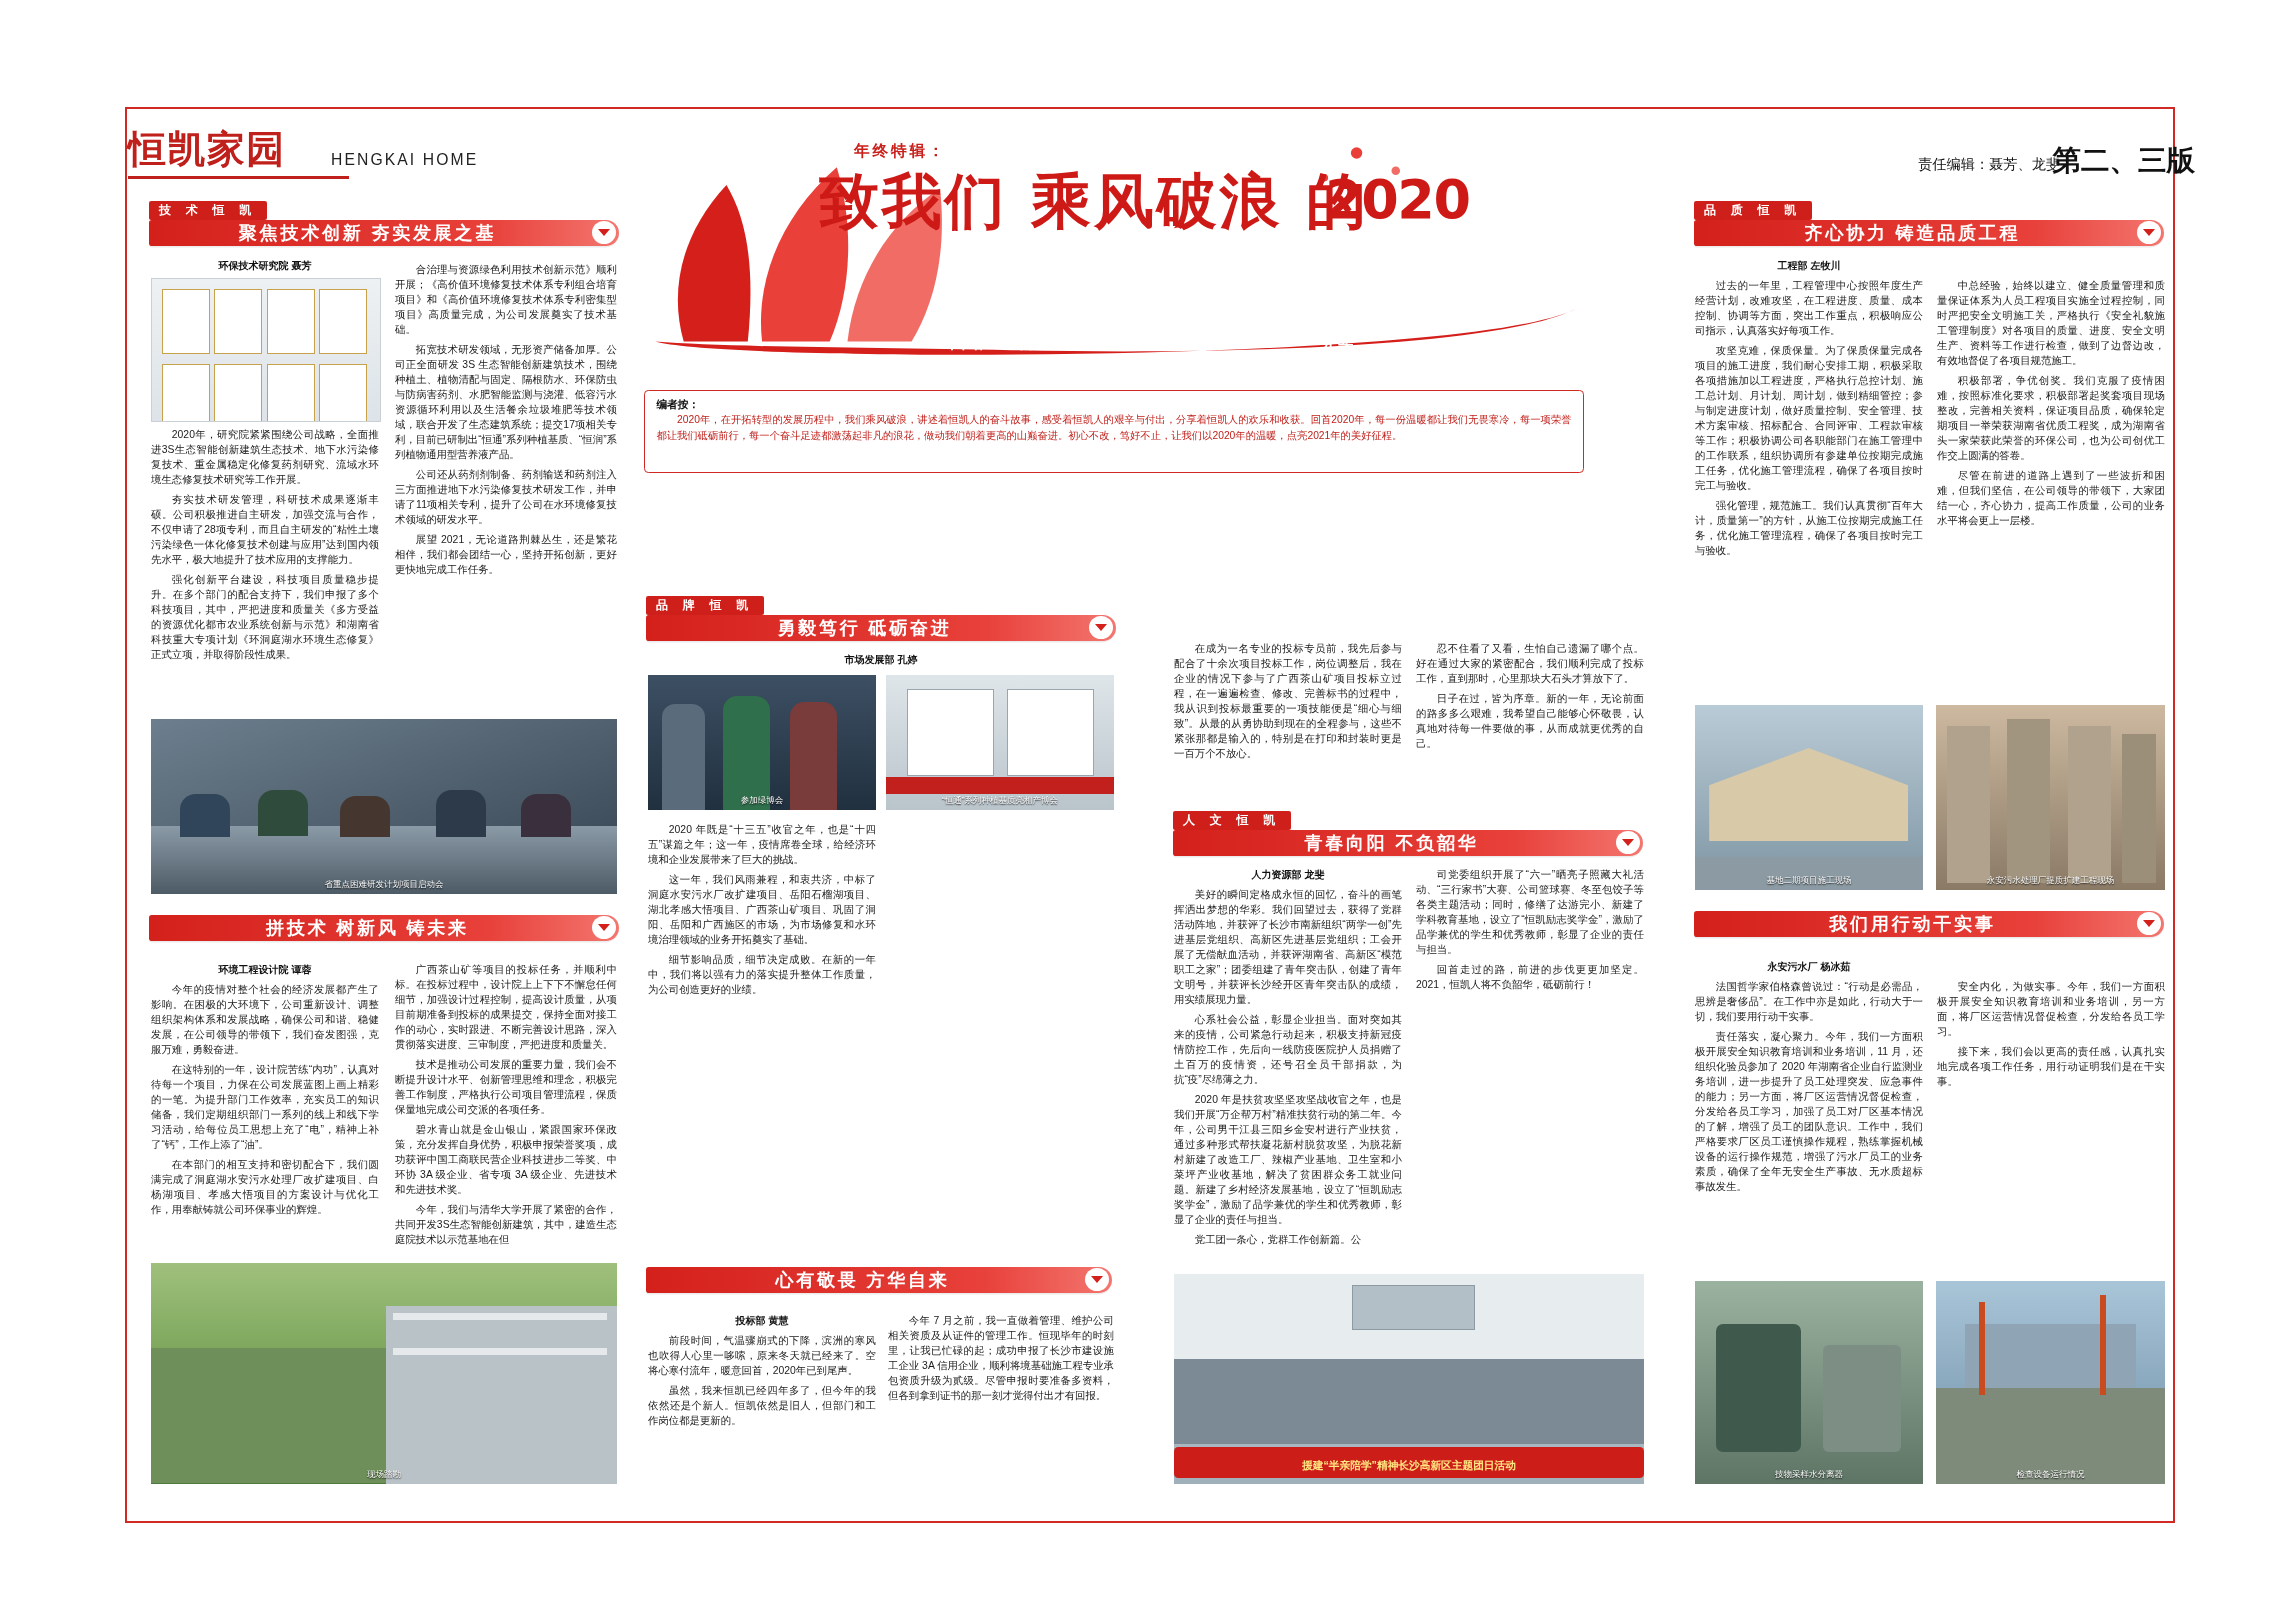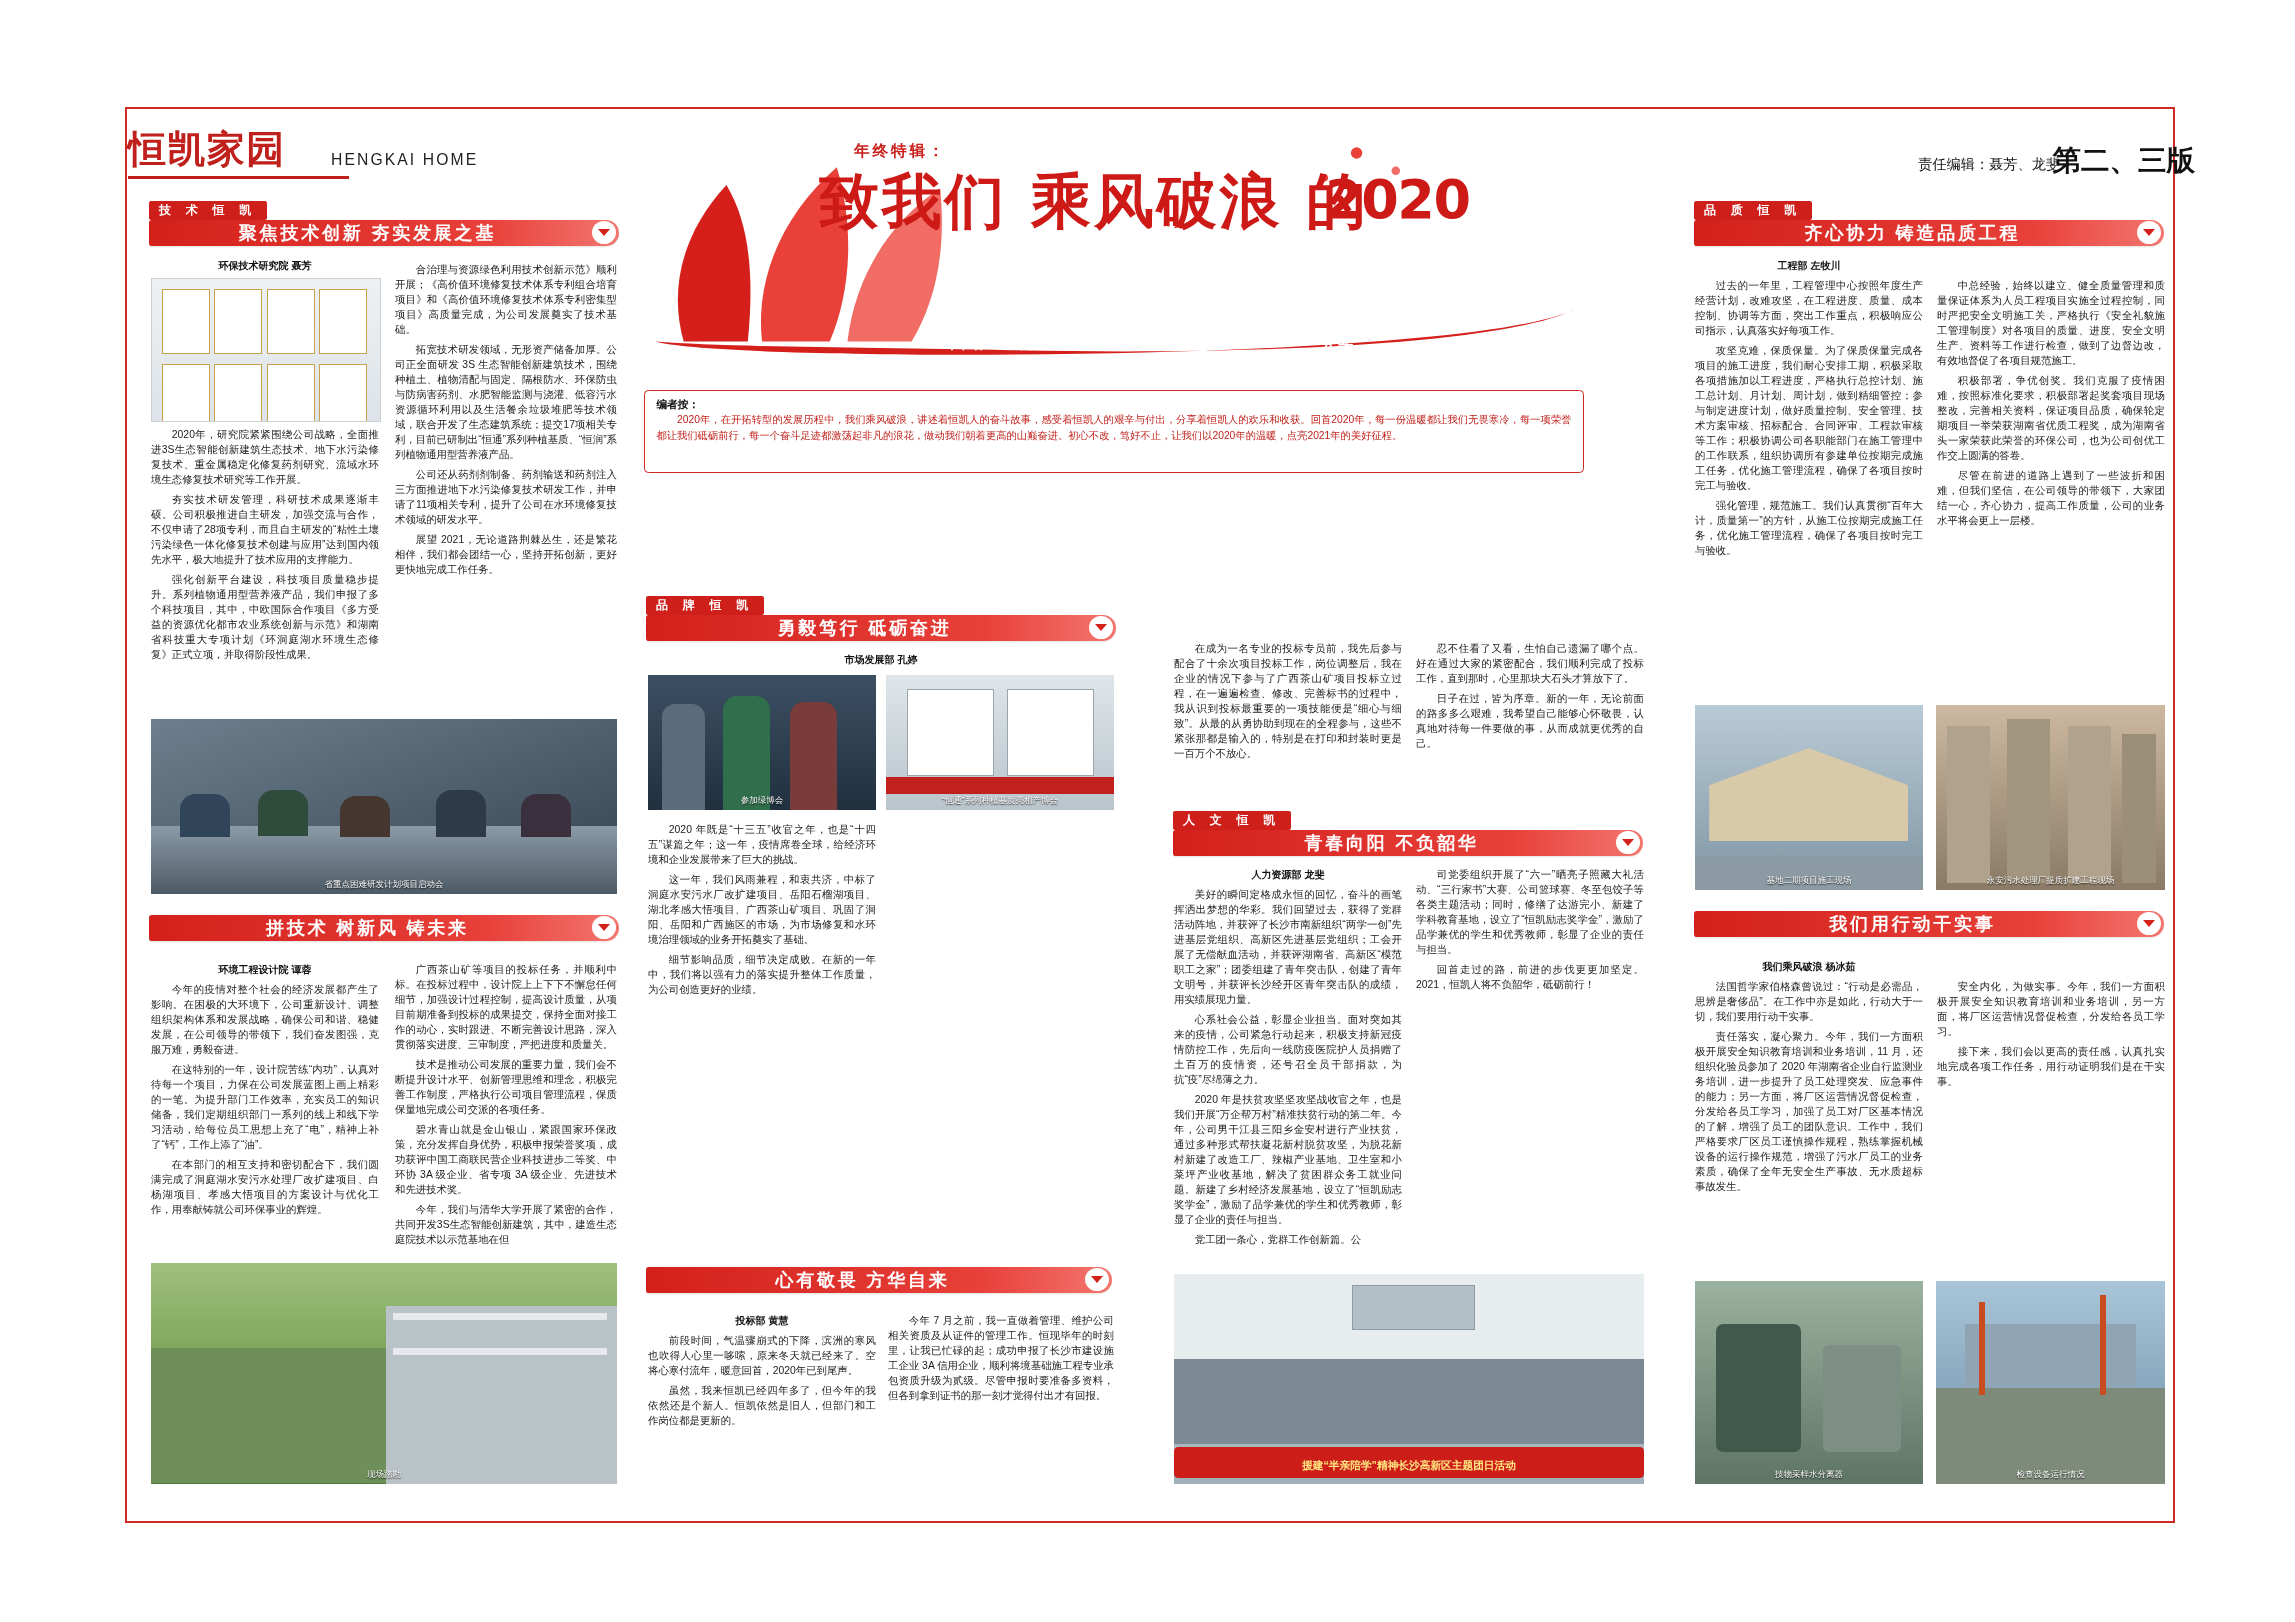--- a/index.html
+++ b/index.html
@@ -80,21 +80,21 @@
       <div style="width:46px;height:56px;background:#fff;border:1.4px solid #c8a24a;"></div>
       <div style="width:46px;height:56px;background:#fff;border:1.4px solid #c8a24a;"></div>
       <div style="width:46px;height:56px;background:#fff;border:1.4px solid #c8a24a;"></div>
       <div style="width:46px;height:56px;background:#fff;border:1.4px solid #c8a24a;"></div>
     </div>
   </div>
 
   <div class="col" style="left:151px;top:427px;width:228px;">
     <p>2020年，研究院紧紧围绕公司战略，全面推进3S生态智能创新建筑生态技术、地下水污染修复技术、重金属稳定化修复药剂研究、流域水环境生态修复技术研究等工作开展。</p>
     <p>夯实技术研发管理，科研技术成果逐渐丰硕。公司积极推进自主研发，加强交流与合作，不仅申请了28项专利，而且自主研发的“粘性土壤污染绿色一体化修复技术创建与应用”达到国内领先水平，极大地提升了技术应用的支撑能力。</p>
-    <p>强化创新平台建设，科技项目质量稳步提升。系列植物通用型营养液产品，我们申报了多个科技项目，其中，中欧国际合作项目《多方受益的资源优化都市农业系统创新与示范》和湖南省科技重大专项计划《环洞庭湖水环境生态修复》正式立项，并取得阶段性成果。</p>
+    <p>强化创新平台建设，科技项目质量稳步提升。在多个部门的配合支持下，我们申报了多个科技项目，其中，严把进度和质量关《多方受益的资源优化都市农业系统创新与示范》和湖南省科技重大专项计划《环洞庭湖水环境生态修复》正式立项，并取得阶段性成果。</p>
   </div>
 
   <div class="col" style="left:395px;top:262px;width:222px;">
     <p>合治理与资源绿色利用技术创新示范》顺利开展；《高价值环境修复技术体系专利组合培育项目》和《高价值环境修复技术体系专利密集型项目》高质量完成，为公司发展奠实了技术基础。</p>
     <p>拓宽技术研发领域，无形资产储备加厚。公司正全面研发 3S 生态智能创新建筑技术，围绕种植土、植物清配与固定、隔根防水、环保防虫与防病害药剂、水肥智能监测与浇灌、低容污水资源循环利用以及生活餐余垃圾堆肥等技术领域，联合开发了生态建筑系统；提交17项相关专利，目前已研制出“恒通”系列种植基质、“恒润”系列植物通用型营养液产品。</p>
     <p>公司还从药剂剂制备、药剂输送和药剂注入三方面推进地下水污染修复技术研发工作，并申请了11项相关专利，提升了公司在水环境修复技术领域的研发水平。</p>
     <p>展望 2021，无论道路荆棘丛生，还是繁花相伴，我们都会团结一心，坚持开拓创新，更好更快地完成工作任务。</p>
   </div>
 
   <div class="photo" style="left:151px;top:719px;width:466px;height:175px;
@@ -292,21 +292,21 @@
   </div>
 
   <div class="sec" style="left:1694px;top:911px;width:470px;">
     <div class="bar" style="top:0;">
         <span>我们用行动干实事</span>
       </div>
     <div class="caretwrap" style="top:1.4px;"></div>
   </div>
 
   <div class="col" style="left:1695px;top:959px;width:228px;">
-    <div class="byline">我们乘风破浪 杨冰茹</div>
+    <div class="byline">永安污水厂 杨冰茹</div>
     <p>法国哲学家伯格森曾说过：“行动是必需品，思辨是奢侈品”。在工作中亦是如此，行动大于一切，我们要用行动干实事。</p>
     <p>责任落实，凝心聚力。今年，我们一方面积极开展安全知识教育培训和业务培训，11 月，还组织化验员参加了 2020 年湖南省企业自行监测业务培训，进一步提升了员工处理突发、应急事件的能力；另一方面，将厂区运营情况督促检查，分发给各员工学习，加强了员工对厂区基本情况的了解，增强了员工的团队意识。工作中，我们严格要求厂区员工谨慎操作规程，熟练掌握机械设备的运行操作规范，增强了污水厂员工的业务素质，确保了全年无安全生产事故、无水质超标事故发生。</p>
   </div>
   <div class="col" style="left:1937px;top:959px;width:228px;">
     <div class="byline" style="visibility:hidden;">.</div>
     <p>安全内化，为做实事。今年，我们一方面积极开展安全知识教育培训和业务培训，另一方面，将厂区运营情况督促检查，分发给各员工学习。</p>
     <p>接下来，我们会以更高的责任感，认真扎实地完成各项工作任务，用行动证明我们是在干实事。</p>
   </div>
 
   <div class="photo" style="left:1695px;top:1281px;width:228px;height:203px;background:linear-gradient(#9bb2a0,#5e7566);">

